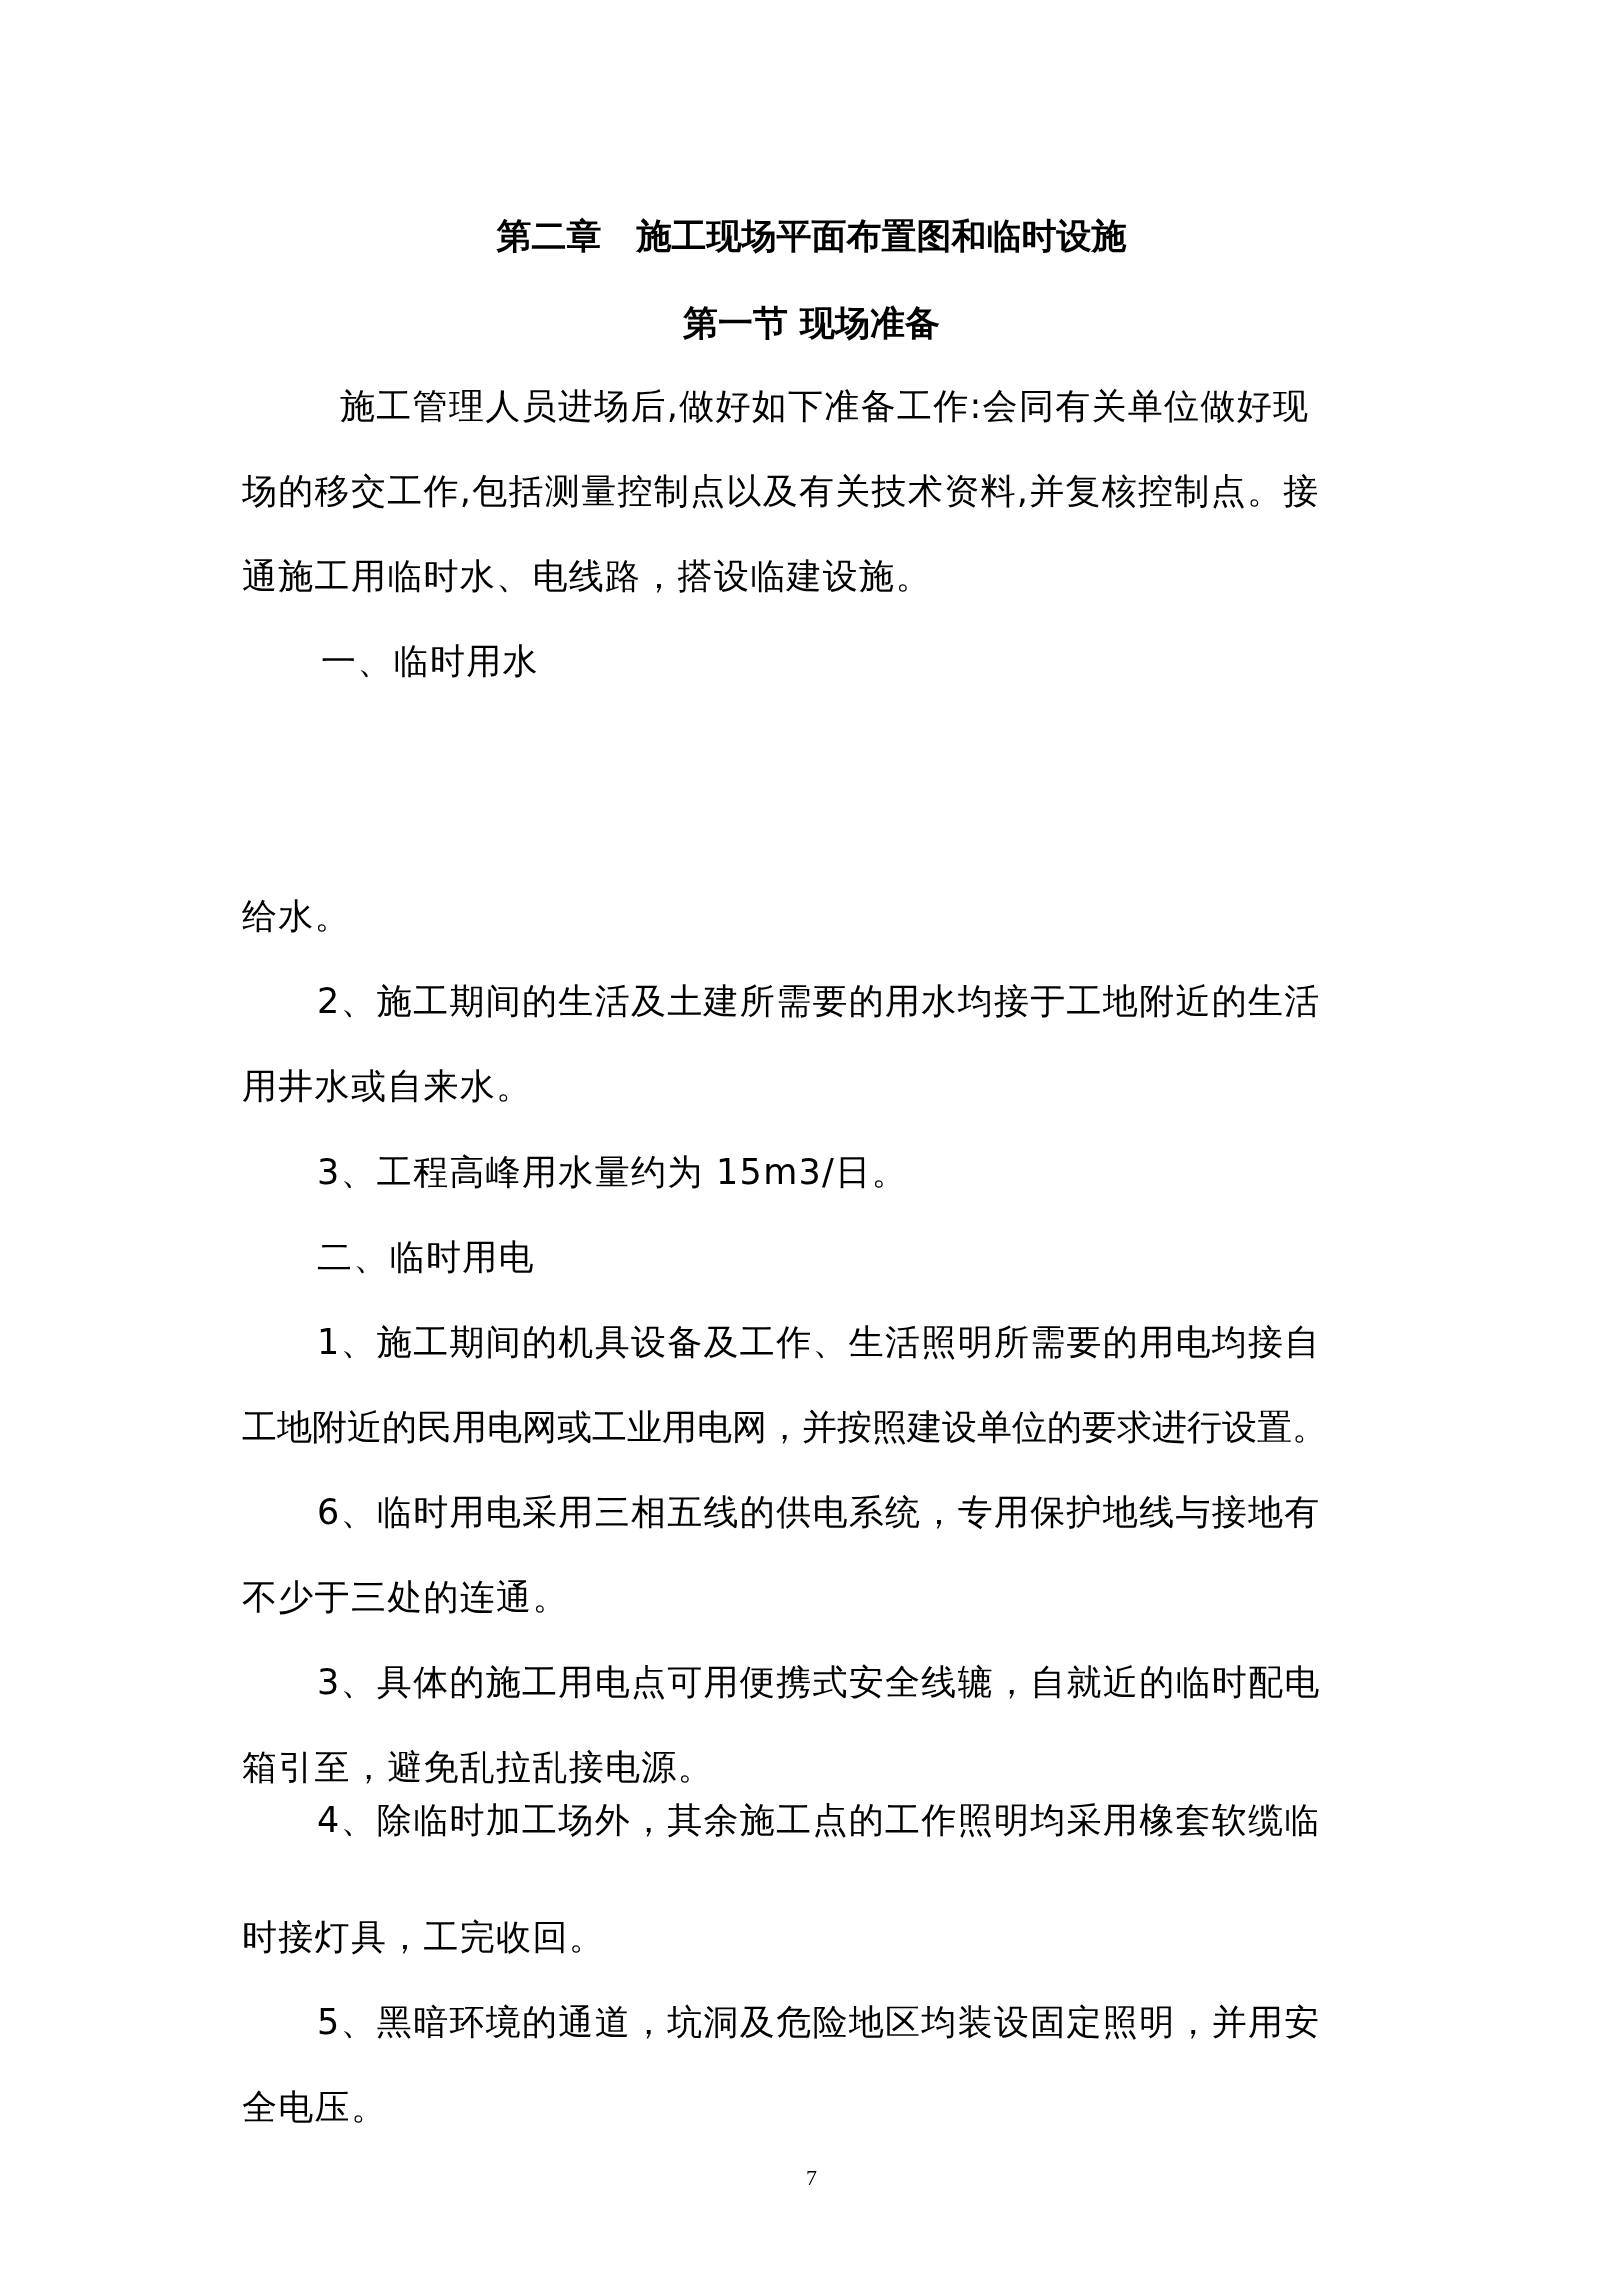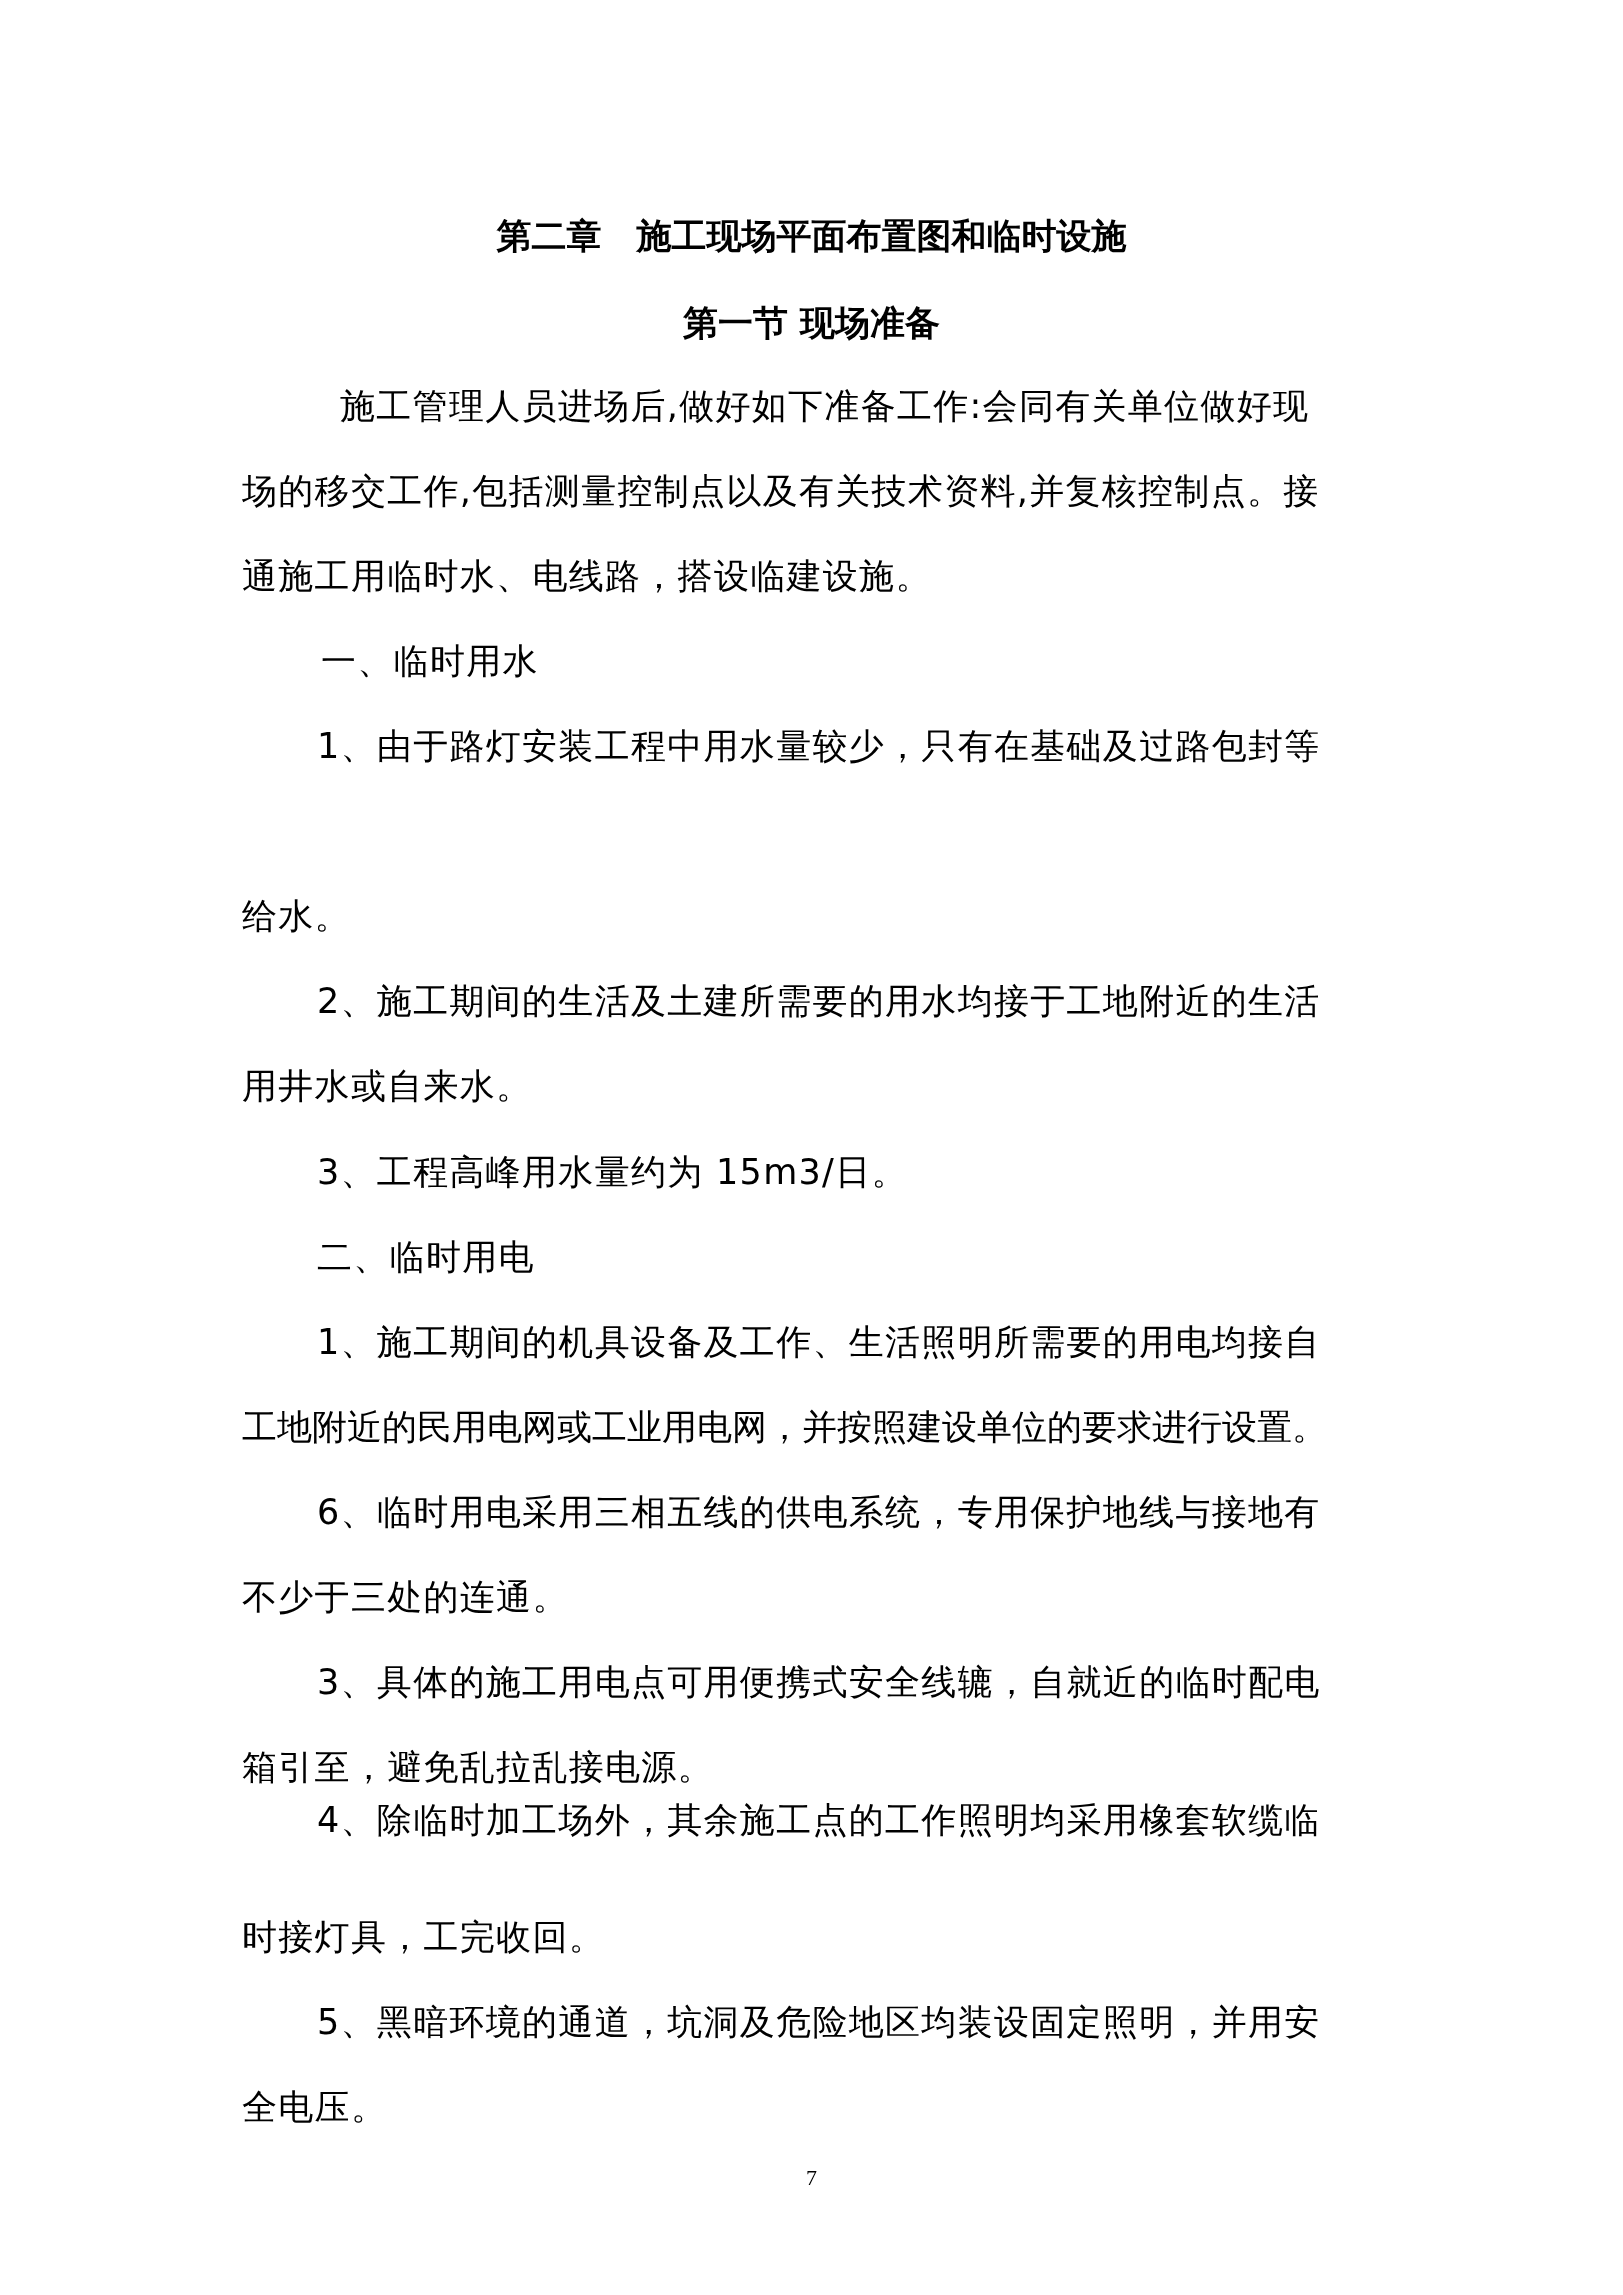--- a/index.html
+++ b/index.html
@@ -19,21 +19,20 @@
 
   <div class="heading" style="top:169px;">第二章　施工现场平面布置图和临时设施</div>
   <div class="heading" style="top:256px;">第一节 现场准备</div>
 
   <div class="line" style="left:340px; top:339px;">施工管理人员进场后,做好如下准备工作:会同有关单位做好现</div>
   <div class="line" style="left:242px; top:509px;">通施工用临时水、电线路，搭设临建设施。</div>
   <div class="line" style="left:242px; top:424px;">场的移交工作,包括测量控制点以及有关技术资料,并复核控制点。接</div>
 
   <div class="line" style="left:321px; top:594px;">一、临时用水</div>
 
-  <div class="line" style="left:317px; top:679px;">1、由于路灯安装工程中用水量较少，只有在基础及过路包封等</div>
   <div class="line" style="left:242px; top:849px;">给水。</div>
 
   <div class="line" style="left:317px; top:934px;">2、施工期间的生活及土建所需要的用水均接于工地附近的生活</div>
   <div class="line" style="left:242px; top:1019px;">用井水或自来水。</div>
 
   <div class="line" style="left:317px; top:1105px;">3、工程高峰用水量约为 15m3/日。</div>
 
   <div class="line" style="left:317px; top:1190px;">二、临时用电</div>
 
   <div class="line" style="left:317px; top:1275px;">1、施工期间的机具设备及工作、生活照明所需要的用电均接自</div>

